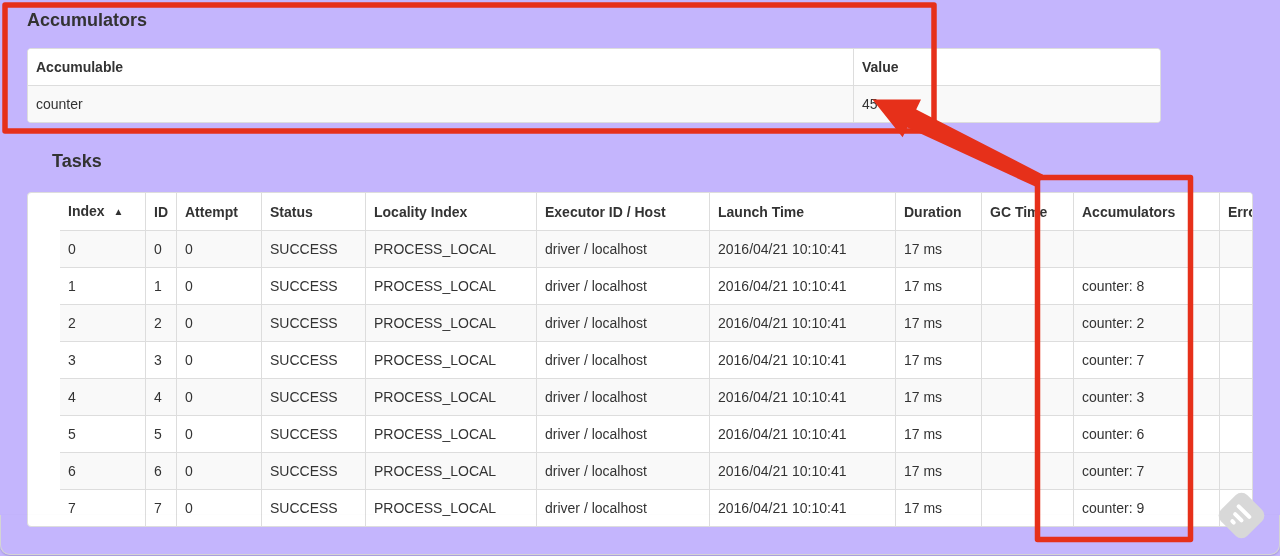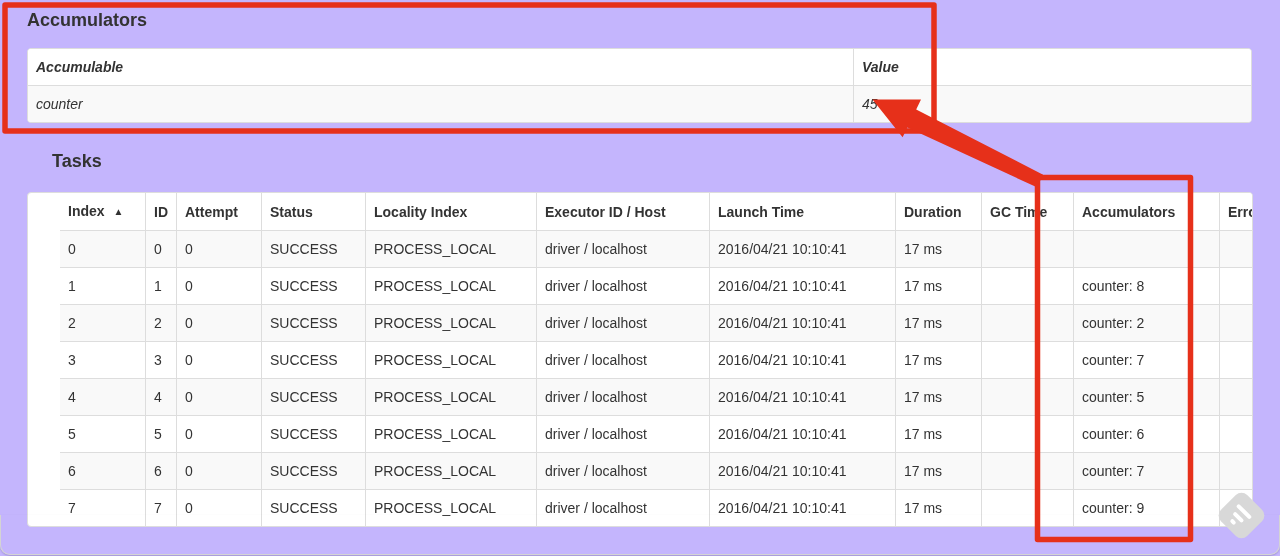--- a/index.html
+++ b/index.html
@@ -33,21 +33,21 @@
   #accumulators-heading { top: 9px; }
   #tasks-heading { top: 150px; margin-left: 25px; }
 
   .table-wrap {
     position: absolute;
     border: 1px solid #dddddd;
     border-radius: 4px;
     background: #ffffff;
     overflow: hidden;
   }
-  #accumulable-table-wrap { left: 27px; top: 48px; width: 1225px; font-style: italic; }
+  #accumulable-table-wrap { left: 27px; top: 48px; width: 1134px; }
   #tasks-table-wrap { left: 27px; top: 192px; width: 1226px; padding-left: 32px; }
 
   table {
     border-collapse: separate; border-spacing: 0;
     width: 100%; table-layout: fixed;
   }
   th, td {
     border-left: 1px solid #dddddd;
     border-top: 1px solid #dddddd;
     padding: 8px;
@@ -218,21 +218,21 @@
           <tr>
       <td>4</td>
       <td>4</td>
       <td>0</td>
       <td>SUCCESS</td>
       <td>PROCESS_LOCAL</td>
       <td>driver / localhost</td>
       <td>2016/04/21 10:10:41</td>
       <td>17 ms</td>
       <td></td>
-      <td>counter: 5</td>
+      <td>counter: 3</td>
       <td></td>
     </tr>
           <tr>
       <td>5</td>
       <td>5</td>
       <td>0</td>
       <td>SUCCESS</td>
       <td>PROCESS_LOCAL</td>
       <td>driver / localhost</td>
       <td>2016/04/21 10:10:41</td>

